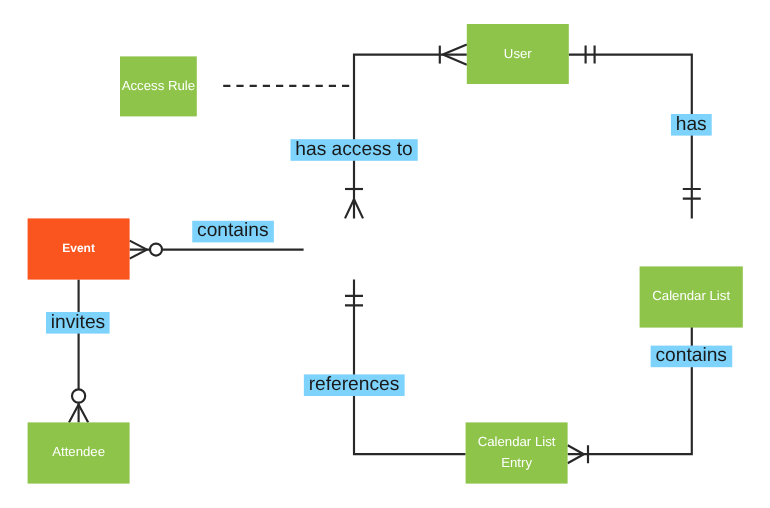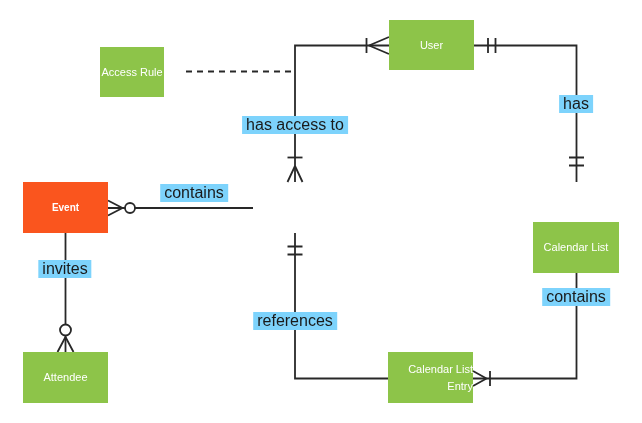--- a/index.html
+++ b/index.html
@@ -130,21 +130,21 @@
 
   <div class="entity green" style="left:389px; top:20px; height:50px;">User</div>
 
   <div class="entity orange" style="left:23px; top:182px;">Event</div>
 
 
   <div class="entity green" style="left:533px; top:182px; width:86px;margin-top:40px;">Calendar List</div>
 
   <div class="entity green" style="left:23px; top:352px;">Attendee</div>
 
-  <div class="entity green" style="left:388px; top:352px;text-align:right;">Calendar List Entry</div>
+  <div class="entity green" style="left:388px; top:352px;">Calendar List Entry</div>
 
   <div class="edge-label" style="left:295px; top:125px;">has access to</div>
 
   <div class="edge-label" style="left:576px; top:104px;">has</div>
 
   <div class="edge-label" style="left:194px; top:193px;">contains</div>
 
   <div class="edge-label" style="left:65px; top:269px;">invites</div>
 
   <div class="edge-label" style="left:295px; top:284px;margin-top:37px;">references</div>

